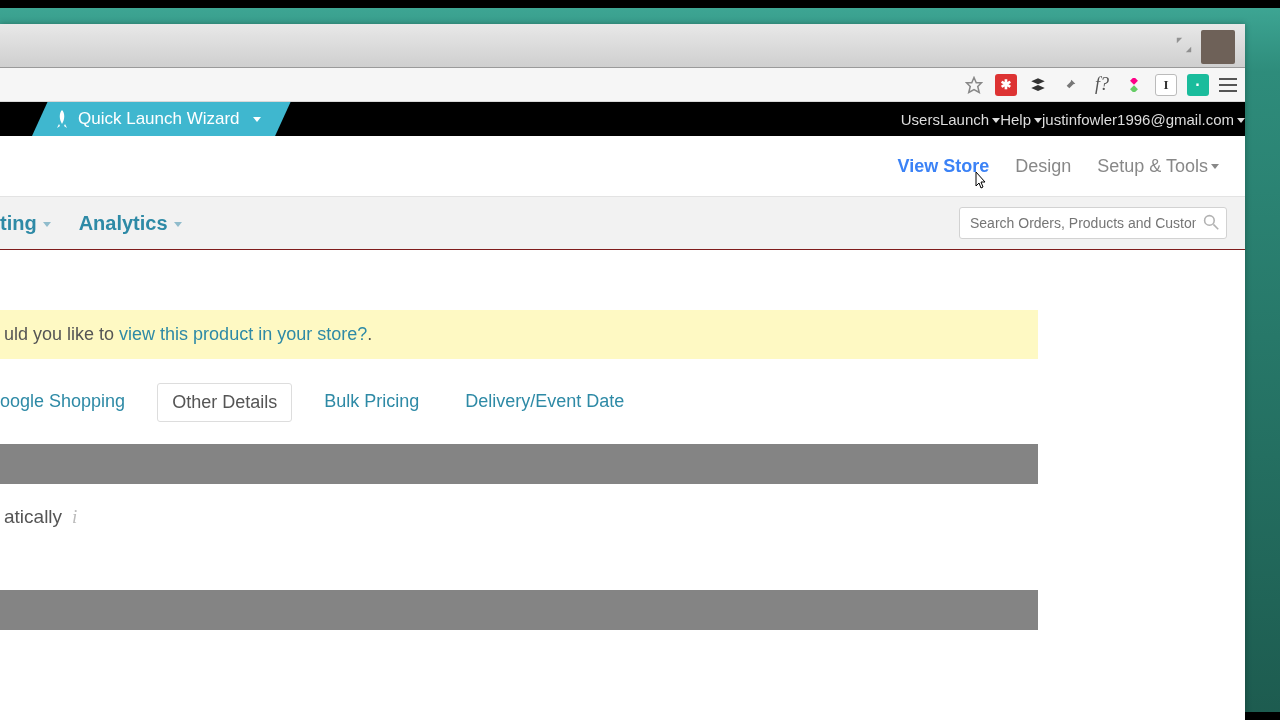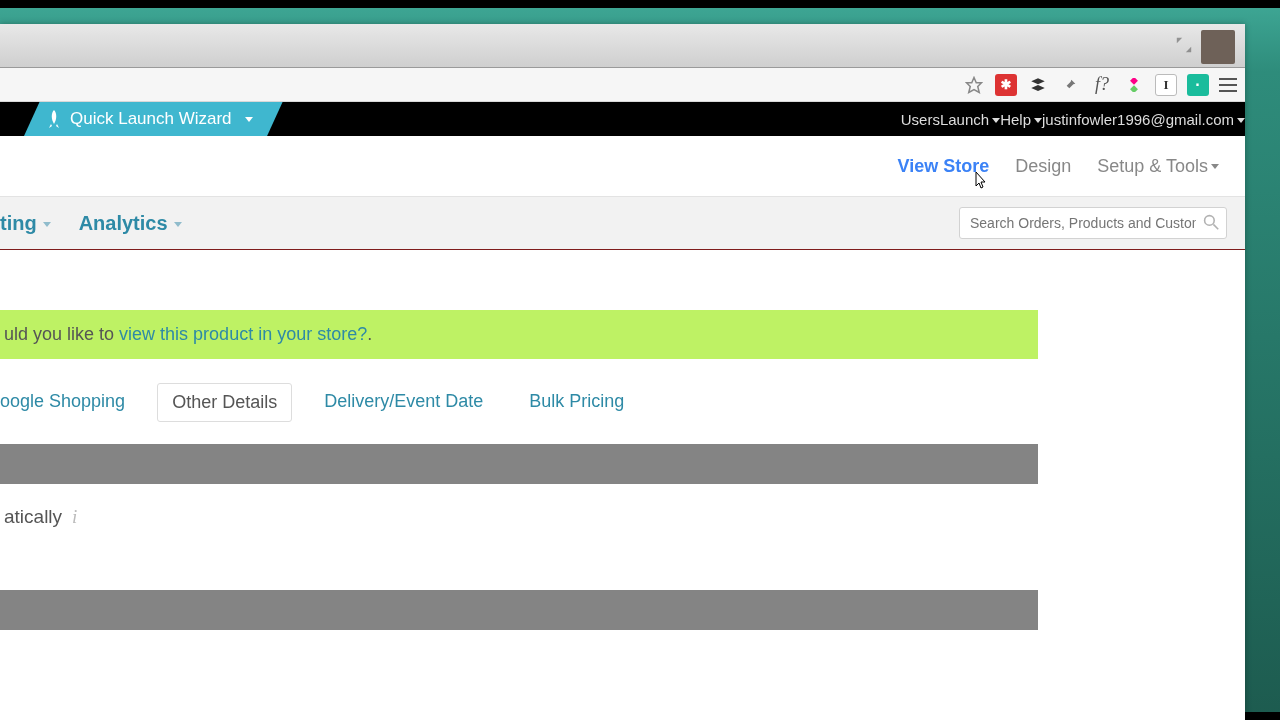--- a/index.html
+++ b/index.html
@@ -8,36 +8,36 @@
 .chrome-top { height:44px; background:linear-gradient(180deg,#e8e8e8,#cfcfcf); border-bottom:1px solid #9a9a9a; position:relative }
 .chrome-top .fs { position:absolute; right:52px; top:12px; width:18px; height:18px; cursor:pointer }
 .chrome-top .fs svg { width:18px; height:18px; opacity:.55 }
 .profile { position:absolute; right:10px; top:6px; width:34px; height:34px; background:#6e6158; border-radius:2px }
 .toolbar { height:34px; background:#f6f6f6; border-bottom:1px solid #d8d8d8; display:flex; align-items:center; justify-content:flex-end; padding:0 8px; gap:10px }
 .tb-ico { width:22px; height:22px; display:flex; align-items:center; justify-content:center; cursor:pointer; font-size:15px; color:#666; border-radius:3px }
 .tb-box { width:22px; height:22px; border-radius:3px; display:flex; align-items:center; justify-content:center; font-size:13px; font-weight:600; cursor:pointer }
 .menu { width:18px; height:14px; border-top:2px solid #555; border-bottom:2px solid #555; position:relative; cursor:pointer }
 .menu:before { content:""; position:absolute; left:0; right:0; top:4px; height:2px; background:#555 }
 .appbar { height:34px; background:#000; color:#fff; display:flex; align-items:center; font-size:15px; position:relative }
-.launch { position:absolute; left:24px; top:0; height:34px; background:#3fb7cf; color:#fff; padding:0 30px 0 24px; display:flex; align-items:center; gap:10px; font-size:17px; cursor:pointer; clip-path:polygon(6% 0,100% 0,94% 100%,0 100%) }
+.launch { position:absolute; left:32px; top:0; height:34px; background:#3fb7cf; color:#fff; padding:0 30px 0 24px; display:flex; align-items:center; gap:10px; font-size:17px; cursor:pointer; clip-path:polygon(6% 0,100% 0,94% 100%,0 100%) }
 .appbar-right { margin-left:auto; display:flex; align-items:center }
 .appbar-right span { cursor:pointer; color:#ddd; font-size:15px }
 .caret { display:inline-block; margin-left:3px; width:0; height:0; border-left:4px solid transparent; border-right:4px solid transparent; border-top:5px solid currentColor; vertical-align:middle }
 .navrow { height:60px; background:#fff; display:flex; align-items:center; justify-content:flex-end; gap:26px; padding-right:26px; font-size:18px }
 .navrow a { color:#888; cursor:pointer }
 .navrow a.active { color:#3b82f6; font-weight:600 }
 .subnav { height:54px; background:#f2f2f2; border-top:1px solid #e3e3e3; border-bottom:1px solid #7f1d1d; display:flex; align-items:center; padding:0 18px; position:relative }
 .subnav-left { display:flex; gap:28px; font-size:20px; font-weight:600; color:#2e8aa6 }
 .subnav-left span { cursor:pointer }
 .subnav-left .partial { margin-left:-18px }
 .search { margin-left:auto; position:relative }
 .search input { width:268px; height:32px; border:1px solid #d2d2d2; border-radius:3px; padding:0 30px 0 10px; font-size:14px; color:#999; background:#fff }
 .search .mag { position:absolute; right:8px; top:7px; width:16px; height:16px; opacity:.5 }
 .content { padding:60px 0 0 0; height:calc(100% - 226px); position:relative; overflow:hidden }
-.alert { background:#bef264; padding:14px 0 14px 4px; font-size:18px; color:#555; width:1038px }
+.alert { background:#fef9c3; padding:14px 0 14px 4px; font-size:18px; color:#555; width:1038px }
 .alert a { color:#2e8aa6; cursor:pointer }
 .tabs { display:flex; gap:18px; margin:24px 0 22px 0; font-size:18px }
 .tabs .tab { color:#2e8aa6; padding:8px 14px; cursor:pointer }
 .tabs .tab.active { color:#555; border:1px solid #ddd; border-radius:3px; background:#fff }
 .grayband { width:1038px; height:40px; background:#848484 }
 .option { font-size:19px; color:#555; padding:22px 4px }
 .info-i { font-family:Georgia,serif; font-style:italic; color:#bbb; margin-left:10px; font-size:19px }
 .cursor { position:absolute; left:970px; top:170px; width:20px; height:20px; pointer-events:none }
 .letterbox-top { position:absolute; top:0; left:0; right:0; height:8px; background:#000 }
 .letterbox-bot { position:absolute; bottom:0; left:0; right:0; height:8px; background:#000 }
@@ -125,22 +125,22 @@
   </div>
 
   <div class="content">
     <div class="alert">
       <span>uld you like to </span><a>view this product in your store?</a><span>.</span>
     </div>
 
     <div class="tabs">
       <span class="tab" style="margin-left:-14px">oogle Shopping</span>
       <span class="tab active">Other Details</span>
+      <span class="tab">Bulk Pricing</span>
       <span class="tab">Delivery/Event Date</span>
-      <span class="tab">Bulk Pricing</span>
     </div>
 
     <div class="grayband"></div>
     <div class="option">
       <span>atically</span><span class="info-i">i</span>
     </div>
     <div style="height:40px"></div>
     <div class="grayband"></div>
   </div>
 

